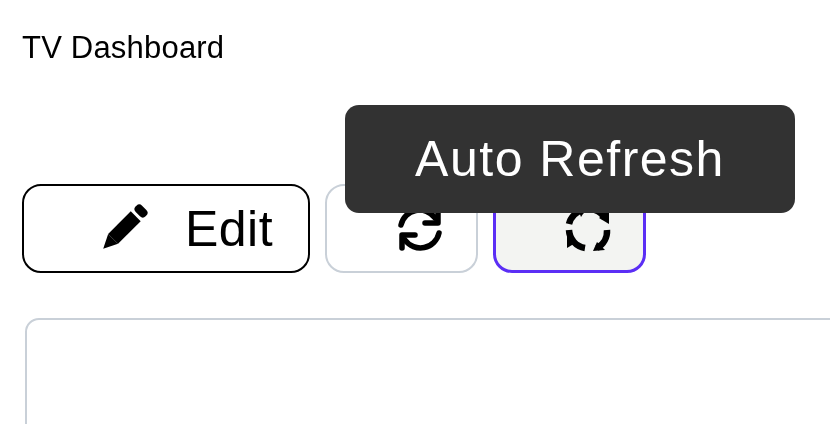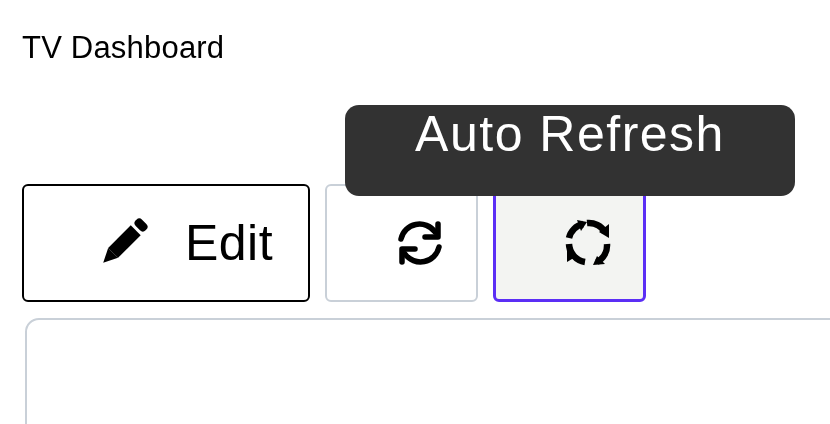--- a/index.html
+++ b/index.html
@@ -19,23 +19,23 @@
       font-size: 31px;
       line-height: 60px;
       color: #000000;
       font-weight: 400;
       margin: 0;
       letter-spacing: 0.2px;
     }
     .btn {
       position: absolute;
       top: 184px;
-      height: 118px;
+      height: 89px;
       box-sizing: border-box;
-      border-radius: 6px;
+      border-radius: 19px;
       background: #ffffff;
       display: flex;
       align-items: center;
       justify-content: center;
       cursor: pointer;
       padding-left: 36px;
     }
     .btn-edit {
       left: 22px;
       width: 288px;
@@ -61,27 +61,28 @@
     .icon {
       display: inline-flex;
       align-items: center;
       justify-content: center;
     }
     .tooltip {
       position: absolute;
       left: 345px;
       top: 105px;
       width: 450px;
-      height: 91px;
+      height: 108px;
       box-sizing: border-box;
       background: #323232;
       border-radius: 14px;
       color: #ffffff;
       font-size: 50px;
       display: flex;
+      align-items: center;
       justify-content: center;
       letter-spacing: 1.5px;
       z-index: 10;
     }
     .panel {
       position: absolute;
       left: 25px;
       top: 318px;
       width: 830px;
       height: 140px;

